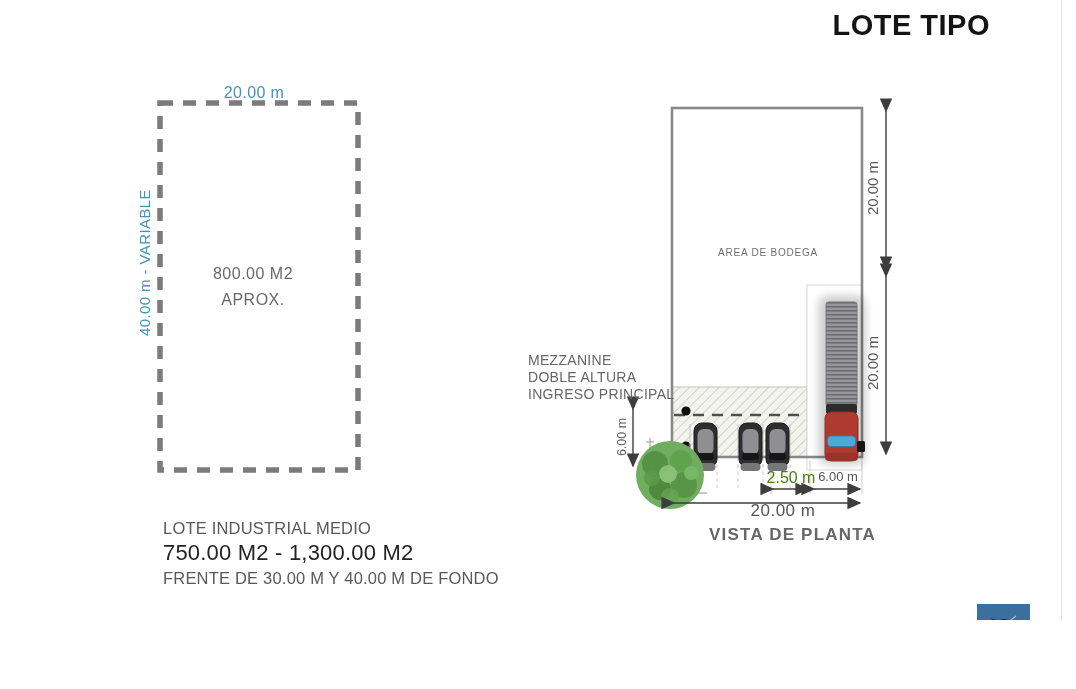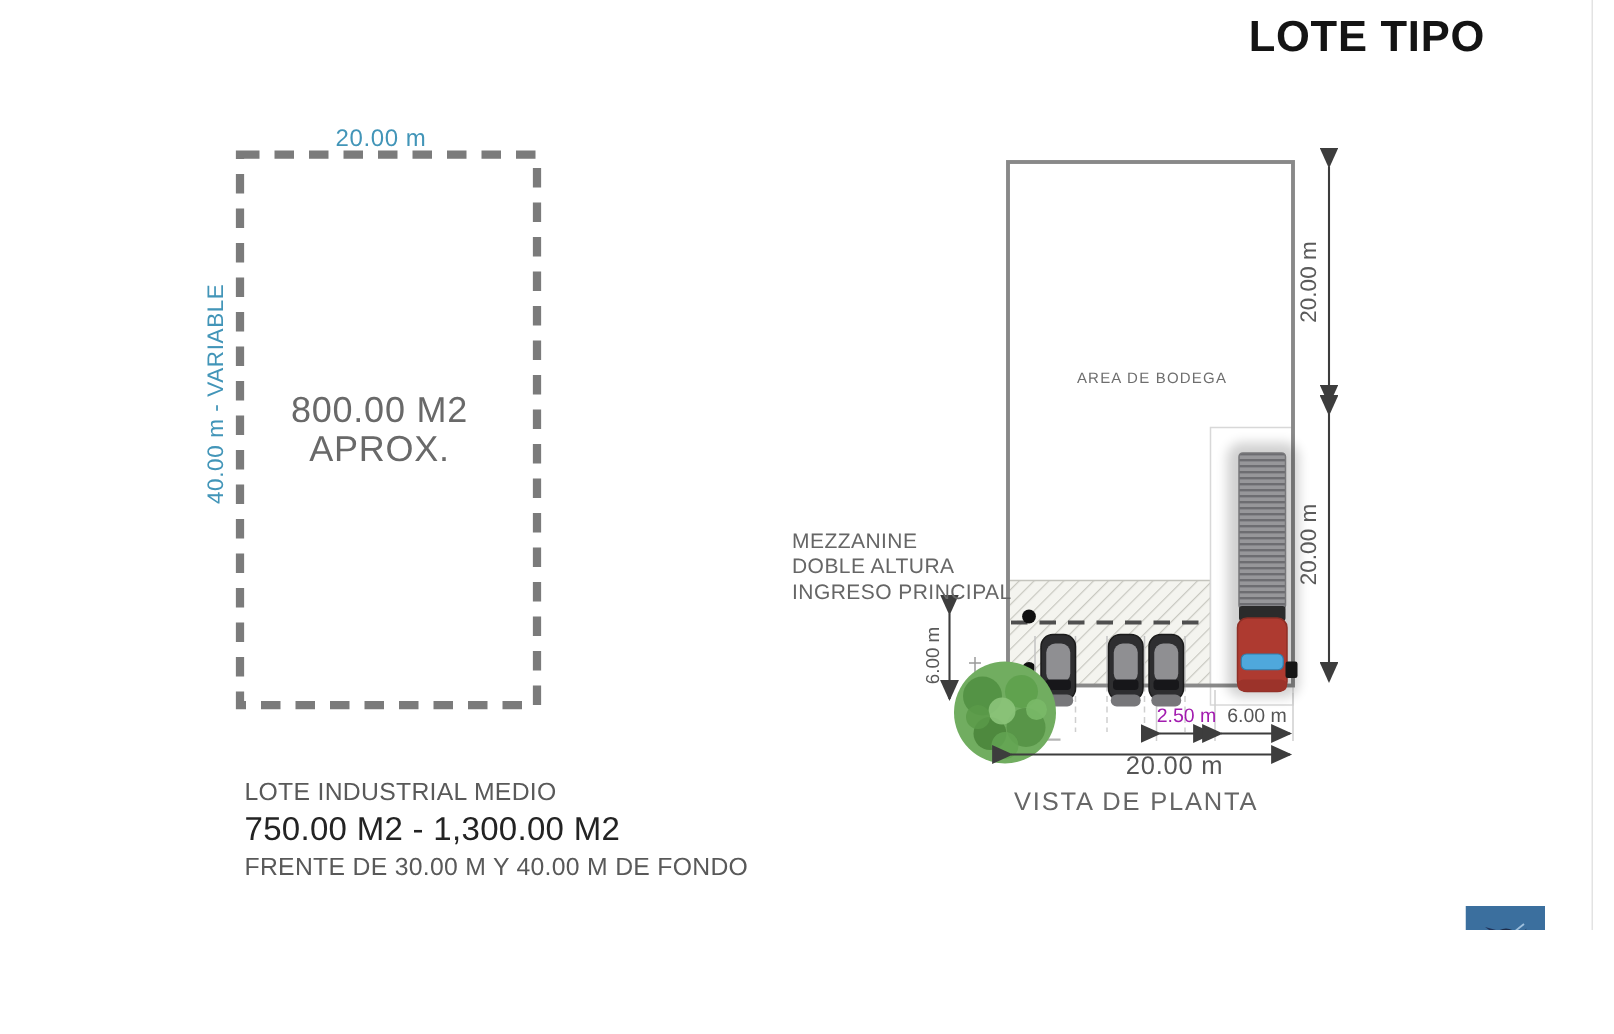--- a/index.html
+++ b/index.html
@@ -15,37 +15,37 @@
   }
   
   .blue-dim{color:#4295b8;font-size:16px;letter-spacing:.4px;}
   #sketch-width-label{left:154px;top:84px;width:200px;text-align:center;}
   #sketch-depth-label{
     left:59px;top:254px;width:170px;height:17px;text-align:center;
     transform:rotate(-90deg);transform-origin:center;font-size:15px;
   }
   #sketch-area{
     left:153px;top:261px;width:200px;text-align:center;
-    font-size:24px;line-height:26px;color:#696969;letter-spacing:.5px;
+    font-size:16px;line-height:26px;color:#696969;letter-spacing:.5px;
   }
   #lot-description{left:163px;top:517px;width:400px;color:#595959;}
   #lot-description .d-line{font-size:16.5px;line-height:22px;letter-spacing:.2px;}
   #lot-description .d-strong{font-size:22px;line-height:28px;font-weight:400;color:#232323;letter-spacing:.2px;}
   
   .plan-label{color:#6e6e6e;}
   #area-label{left:690px;top:247px;width:156px;text-align:center;font-size:10px;letter-spacing:.8px;}
   #mezzanine-block{left:528px;top:352px;width:170px;font-size:14px;line-height:17.2px;color:#666;letter-spacing:.3px;}
   .rot{transform:rotate(-90deg);transform-origin:center;text-align:center;}
   #dim-entry-depth{left:587px;top:430px;width:70px;height:14px;font-size:12.5px;color:#5a5a5a;}
   #dim-right-top{left:827px;top:180px;width:90px;height:16px;font-size:15px;color:#5a5a5a;}
   #dim-right-bottom{left:827px;top:355px;width:90px;height:16px;font-size:15px;color:#5a5a5a;}
-  #dim-parking{left:756px;top:469px;width:70px;text-align:center;font-size:13px;color:#a21caf;}
+  #dim-parking{left:756px;top:469px;width:70px;text-align:center;font-size:16px;color:#4d7c0f;}
   #dim-dock{left:803px;top:469px;width:70px;text-align:center;font-size:13px;color:#555;}
   #dim-front{left:723px;top:501px;width:120px;text-align:center;font-size:17px;color:#555;letter-spacing:.5px;}
-  #plan-caption{left:676px;top:525px;width:200px;text-align:left;font-size:17px;color:#666;letter-spacing:1.2px;}
+  #plan-caption{left:676px;top:525px;width:200px;text-align:right;font-size:17px;color:#666;letter-spacing:1.2px;font-weight:bold;}
   
   #page-edge{left:1061px;top:0;width:1px;height:689px;background:#e3e3e3;}
   #scrollbar-thumb{left:1058px;top:648px;width:12px;height:48px;background:#9e9e9e;border-radius:6px;}
   
   #brand-logo{left:977px;top:604px;width:53px;height:56px;}
 </style>
 </head>
 <body>
 
 <div id="canvas">

